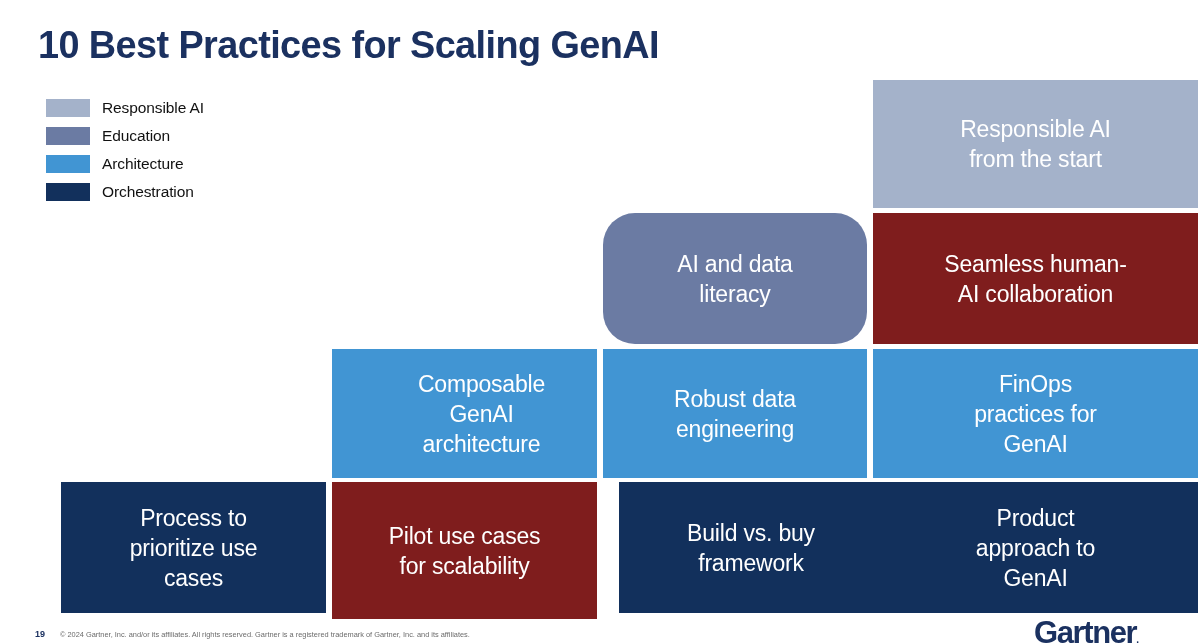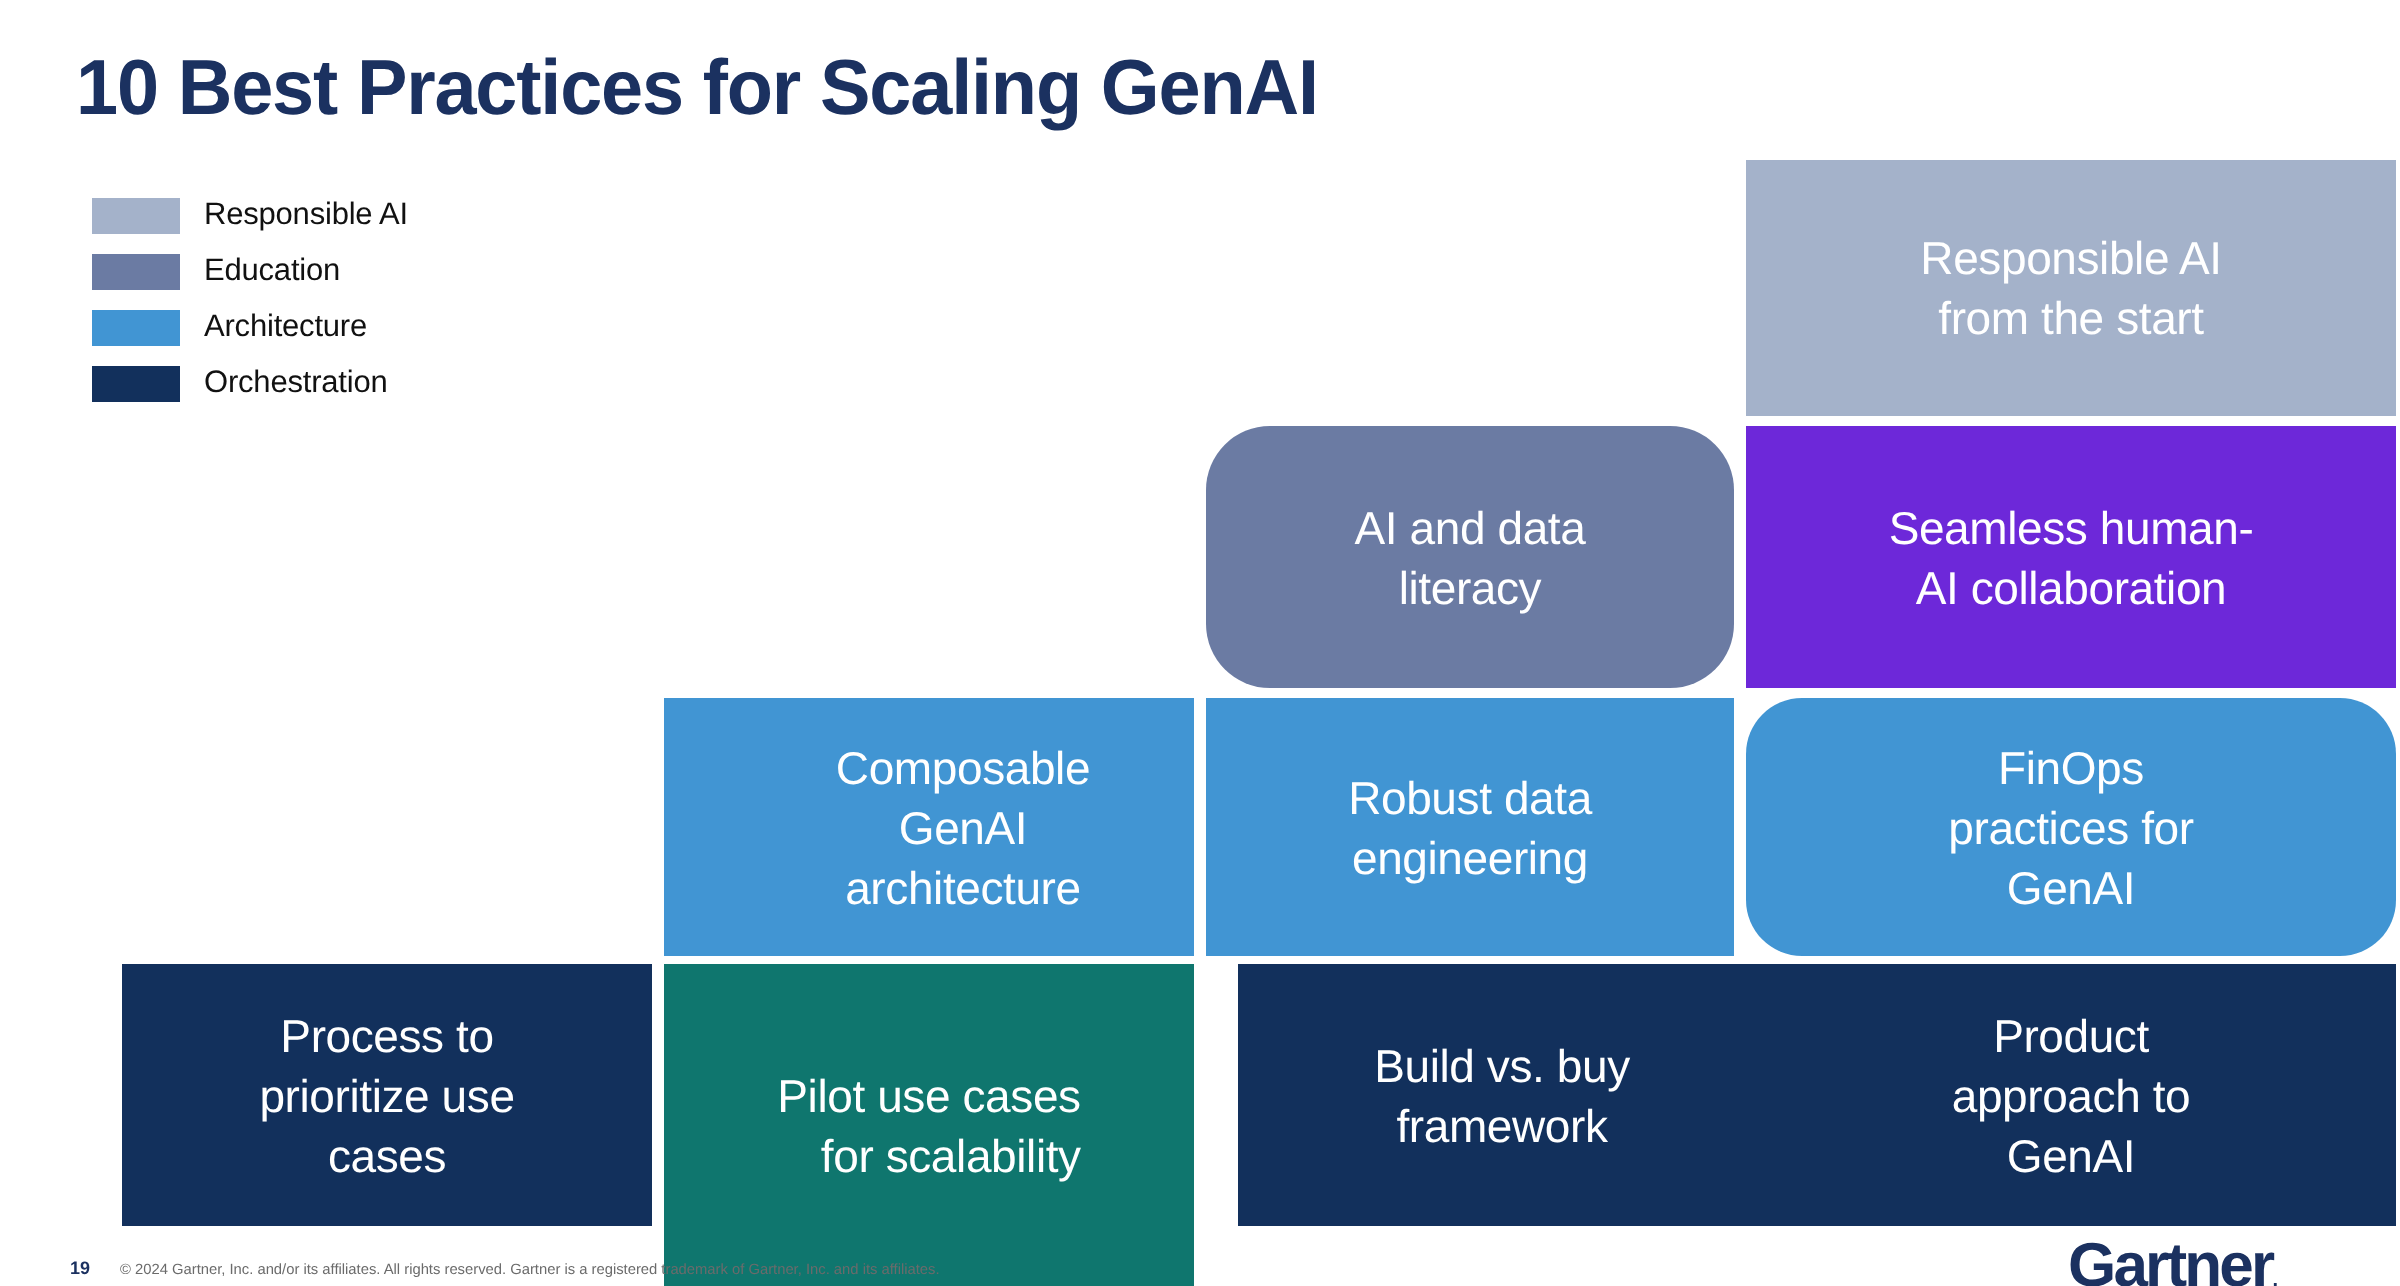--- a/index.html
+++ b/index.html
@@ -159,56 +159,56 @@
         <span>from the start</span>
       </span>
     </div>
 
     <div class="cell" id="cell-r2c3" style="left: 542px; top: 133px; width: 264px; height: 131px; background: rgb(107, 123, 163); border-radius: 32px;">
       <span>
         <span>AI and data</span><br>
         <span>literacy</span>
       </span>
     </div>
-    <div class="cell" id="cell-r2c4" style="left: 812px; top: 133px; width: 325px; height: 131px; background: #6d28d9;">
+    <div class="cell" id="cell-r2c4" style="left: 812px; top: 133px; width: 325px; height: 131px; background: #7f1d1d;">
       <span>
         <span>Seamless human-</span><br>
         <span>AI collaboration</span>
       </span>
     </div>
 
     <div class="cell" id="cell-r3c2" style="left: 271px; top: 269px; width: 265px; height: 129px; background: rgb(65, 149, 211); padding-left: 44px;">
       <span>
         <span>Composable</span><br>
         <span>GenAI</span><br>
         <span>architecture</span>
       </span>
     </div>
     <div class="cell" id="cell-r3c3" style="left: 542px; top: 269px; width: 264px; height: 129px; background: rgb(65, 149, 211); justify-content: center;">
       <span>
         <span>Robust data</span><br>
         <span>engineering</span>
       </span>
     </div>
-    <div class="cell" id="cell-r3c4" style="left: 812px; top: 269px; width: 325px; height: 129px; background: rgb(65, 149, 211); border-radius: 28px;">
+    <div class="cell" id="cell-r3c4" style="left: 812px; top: 269px; width: 325px; height: 129px; background: rgb(65, 149, 211);">
       <span>
         <span>FinOps</span><br>
         <span>practices for</span><br>
         <span>GenAI</span>
       </span>
     </div>
 
     <div class="cell" id="cell-r4c1" style="left: 0px; top: 402px; width: 265px; height: 131px; background: rgb(18, 48, 92);">
       <span>
         <span>Process to</span><br>
         <span>prioritize use</span><br>
         <span>cases</span>
       </span>
     </div>
-    <div class="cell" id="cell-r4c2" style="left: 271px; top: 402px; width: 265px; height: 161px; background: #0f766e; text-align: right;">
+    <div class="cell" id="cell-r4c2" style="left: 271px; top: 402px; width: 265px; height: 137px; background: #7f1d1d;">
       <span>
         <span>Pilot use cases</span><br>
         <span>for scalability</span>
       </span>
     </div>
     <div class="cell" id="cell-r4c3" style="left: 542px; top: 402px; width: 264px; height: 131px; background: rgb(18, 48, 92); margin-left: 16px;">
       <span>
         <span>Build vs. buy</span><br>
         <span>framework</span>
       </span>

